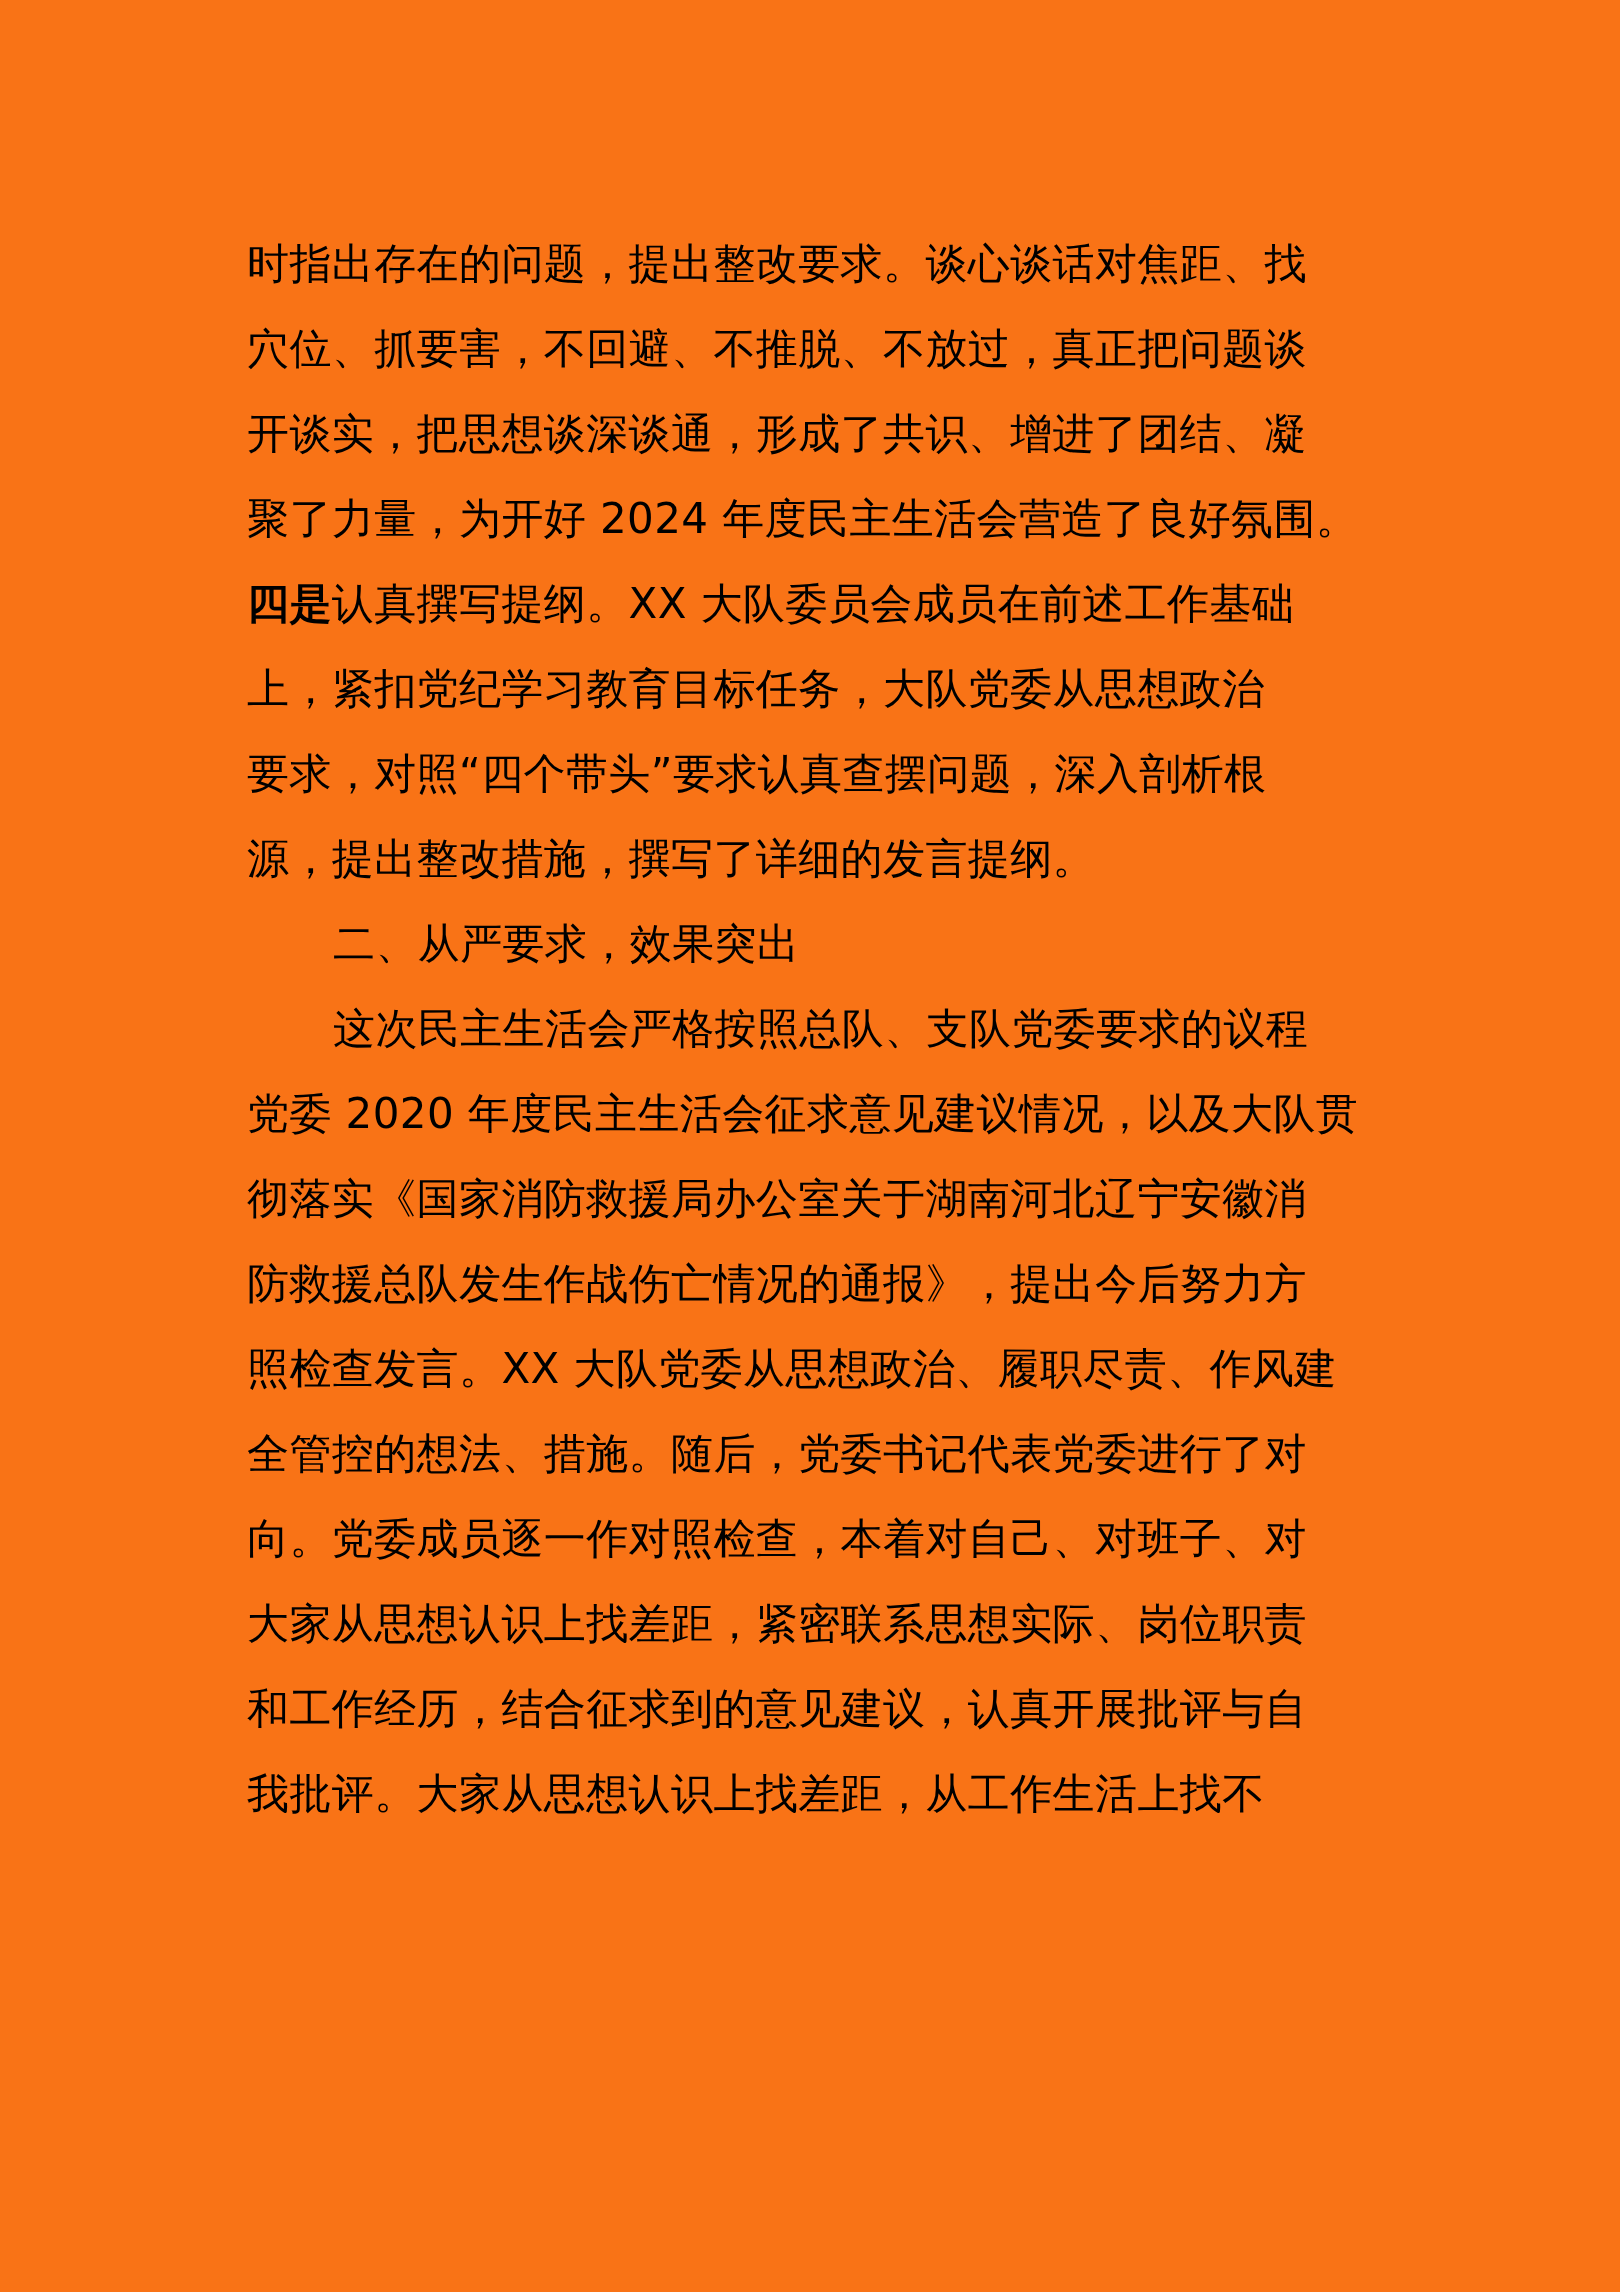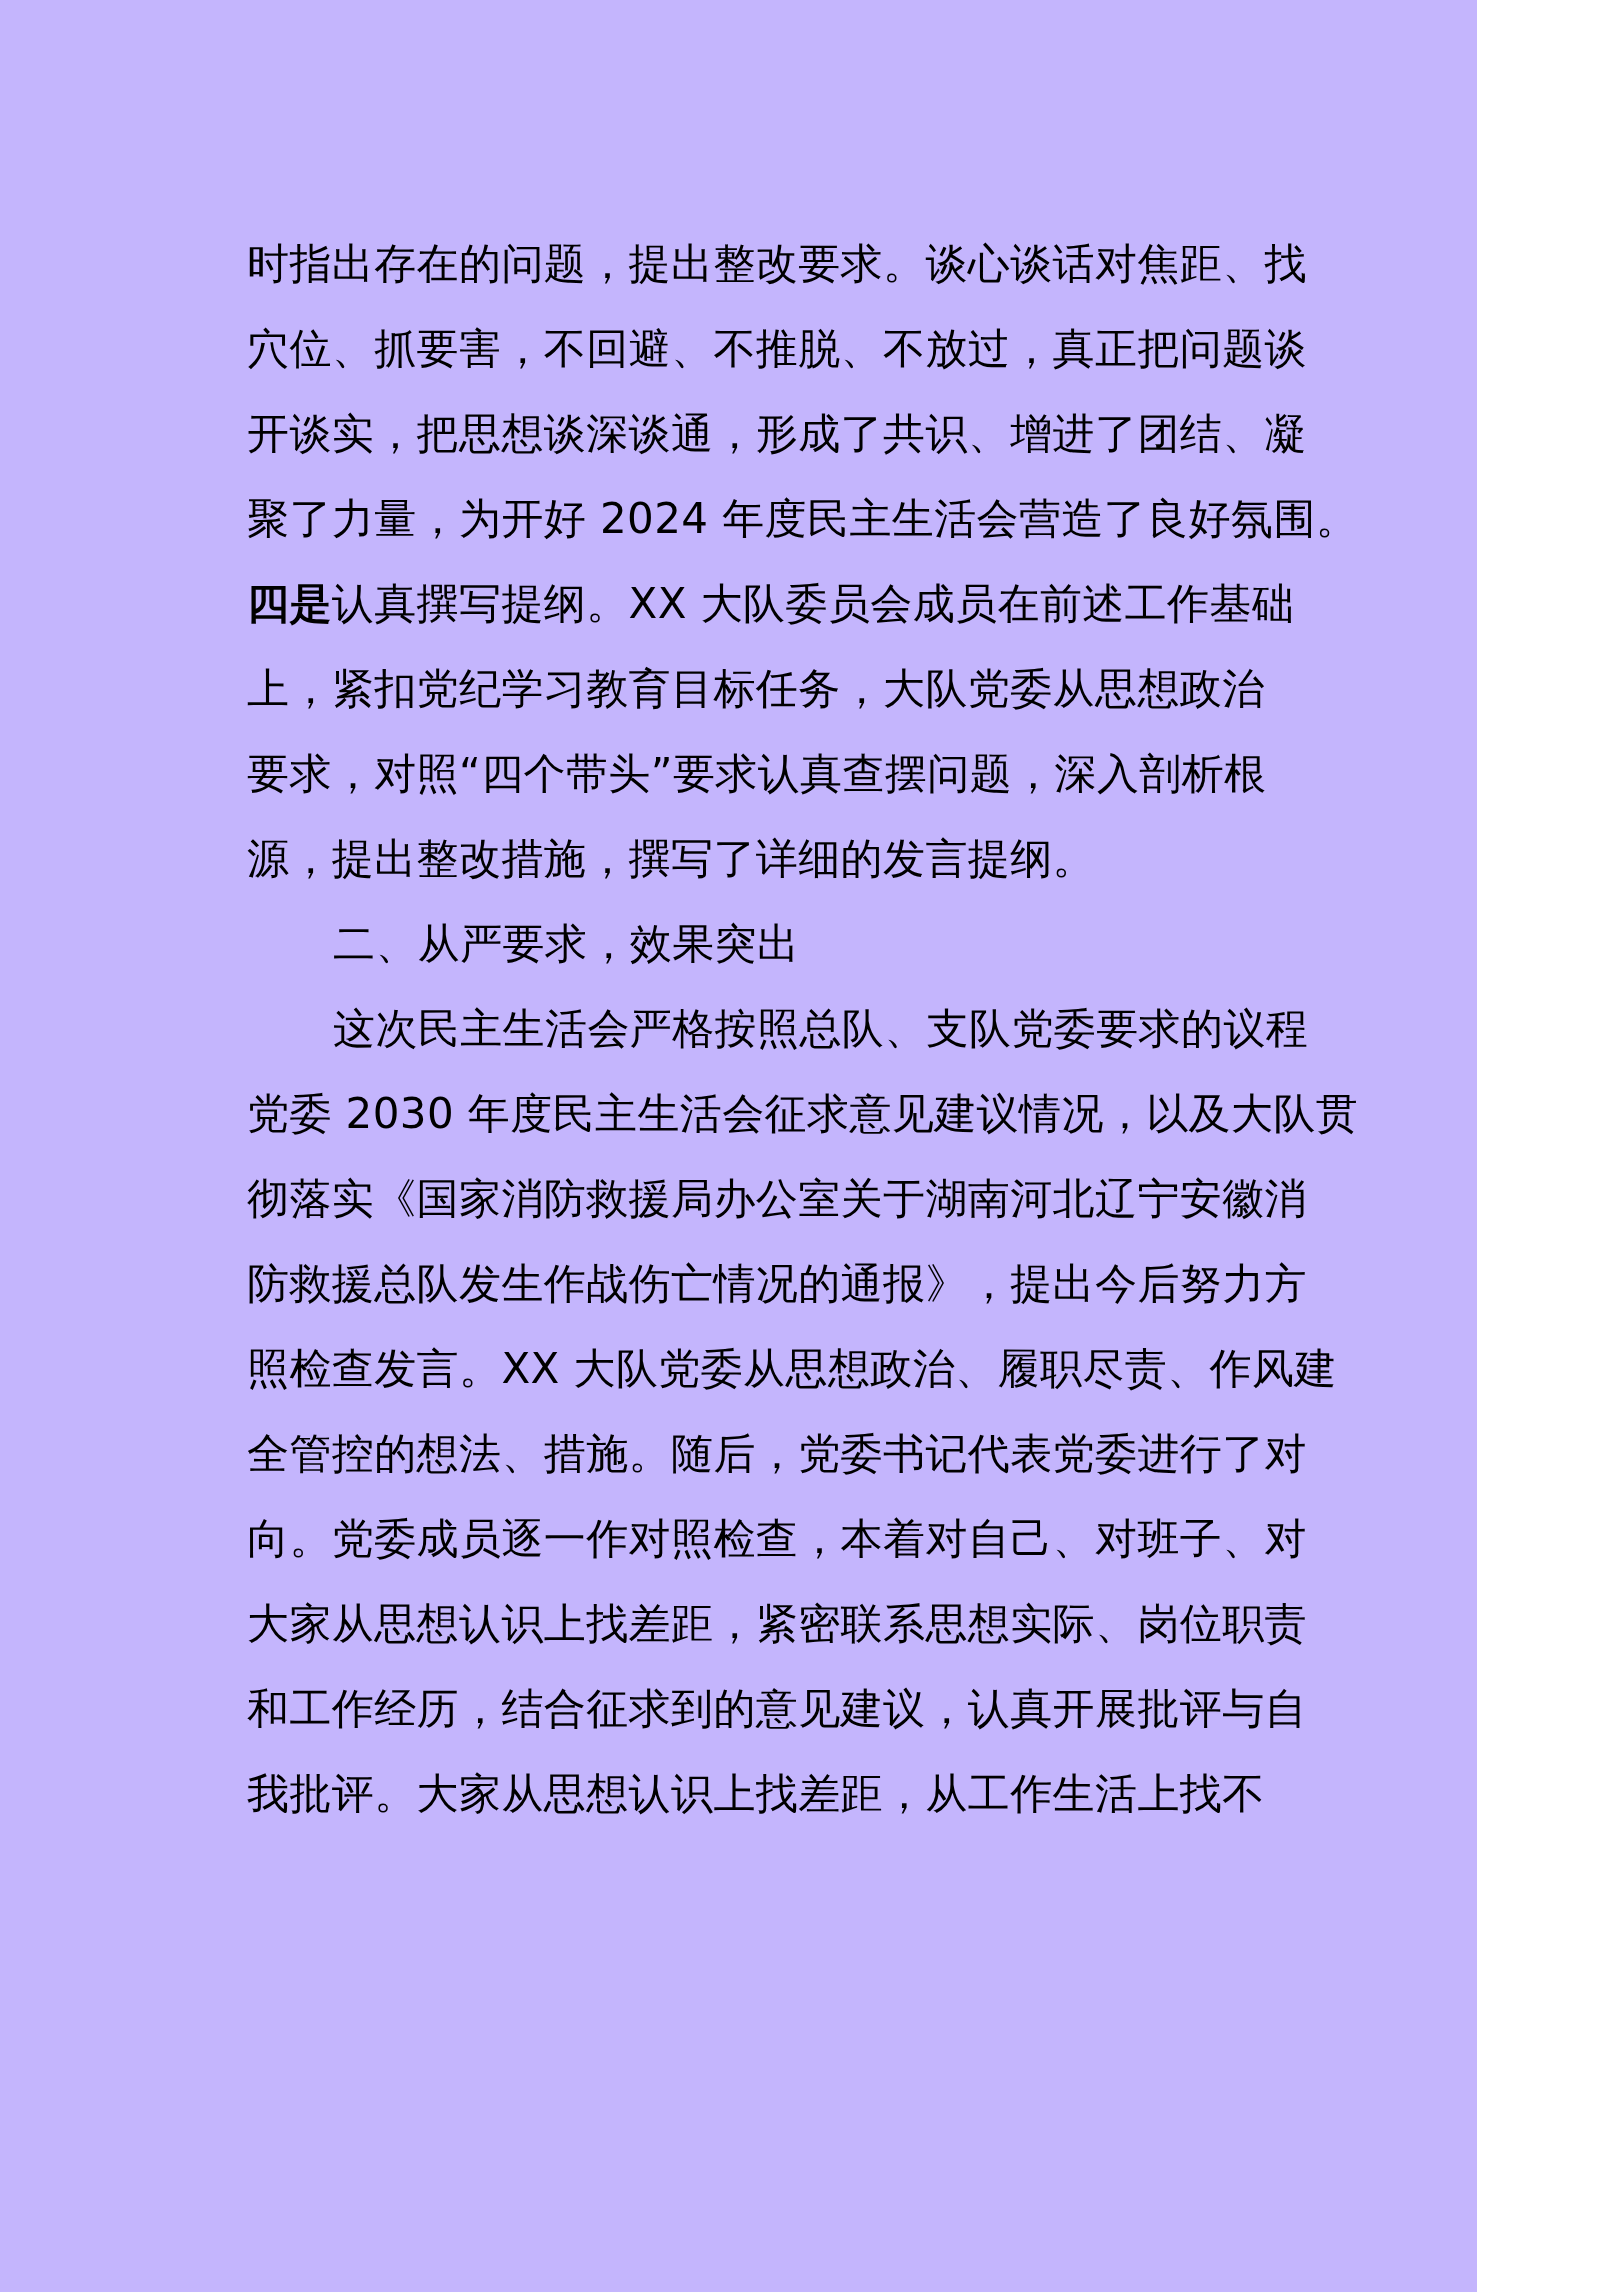--- a/index.html
+++ b/index.html
@@ -10,23 +10,23 @@
     body {
       width: 1620px;
       height: 2293px;
       position: relative;
       overflow: hidden;
     }
     .page {
       position: absolute;
       left: 0;
       top: 0;
-      width: 1477px;
+      width: 1620px;
       height: 2293px;
-      background: #c4b5fd;
+      background: #f97316;
     }
     .text-column {
       position: absolute;
       left: 247px;
       top: 241px;
       width: 1098px;
       font-family: "DejaVu Sans", "Liberation Sans", sans-serif;
       font-size: 42px;
       color: #000000;
     }
@@ -52,21 +52,21 @@
     <span class="line">时指出存在的问题，提出整改要求。谈心谈话对焦距、找</span>
     <span class="line">穴位、抓要害，不回避、不推脱、不放过，真正把问题谈</span>
     <span class="line">开谈实，把思想谈深谈通，形成了共识、增进了团结、凝</span>
     <span class="line">聚了力量，为开好 2024 年度民主生活会营造了良好氛围。</span>
     <span class="line"><span class="bold">四是</span><span>认真撰写提纲。XX 大队委员会成员在前述工作基础</span></span>
     <span class="line">上，紧扣党纪学习教育目标任务，大队党委从思想政治</span>
     <span class="line">要求，对照“四个带头”要求认真查摆问题，深入剖析根</span>
     <span class="line">源，提出整改措施，撰写了详细的发言提纲。</span>
     <span class="line indent">二、从严要求，效果突出</span>
     <span class="line indent">这次民主生活会严格按照总队、支队党委要求的议程</span>
-    <span class="line">党委 2030 年度民主生活会征求意见建议情况，以及大队贯</span>
+    <span class="line">党委 2020 年度民主生活会征求意见建议情况，以及大队贯</span>
     <span class="line">彻落实《国家消防救援局办公室关于湖南河北辽宁安徽消</span>
     <span class="line">防救援总队发生作战伤亡情况的通报》，提出今后努力方</span>
     <span class="line">照检查发言。XX 大队党委从思想政治、履职尽责、作风建</span>
     <span class="line">全管控的想法、措施。随后，党委书记代表党委进行了对</span>
     <span class="line">向。党委成员逐一作对照检查，本着对自己、对班子、对</span>
     <span class="line">大家从思想认识上找差距，紧密联系思想实际、岗位职责</span>
     <span class="line">和工作经历，结合征求到的意见建议，认真开展批评与自</span>
     <span class="line">我批评。大家从思想认识上找差距，从工作生活上找不</span>
   </div>
 </div>

